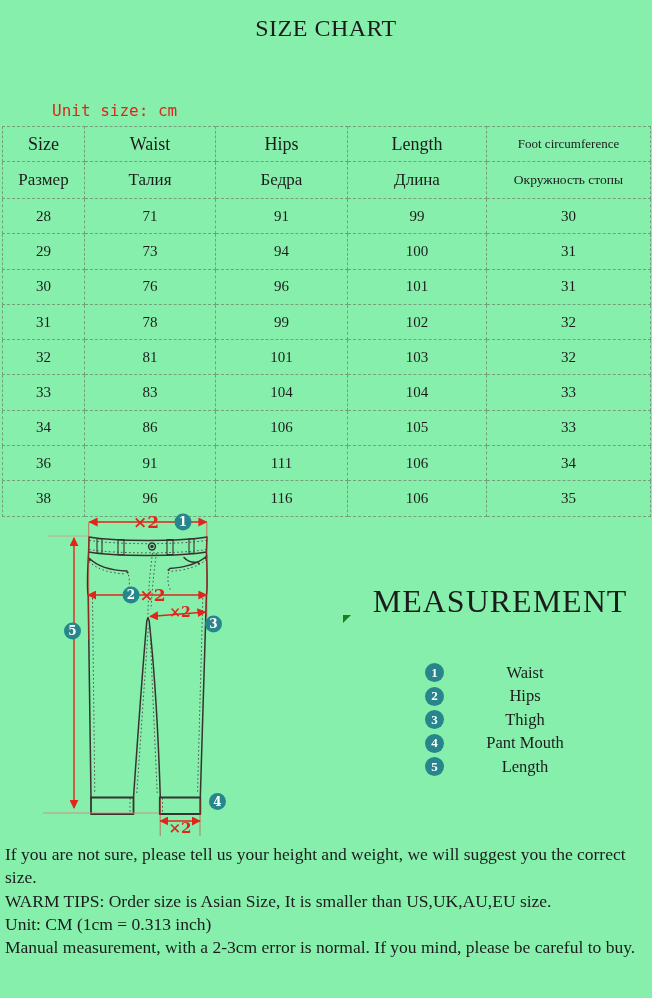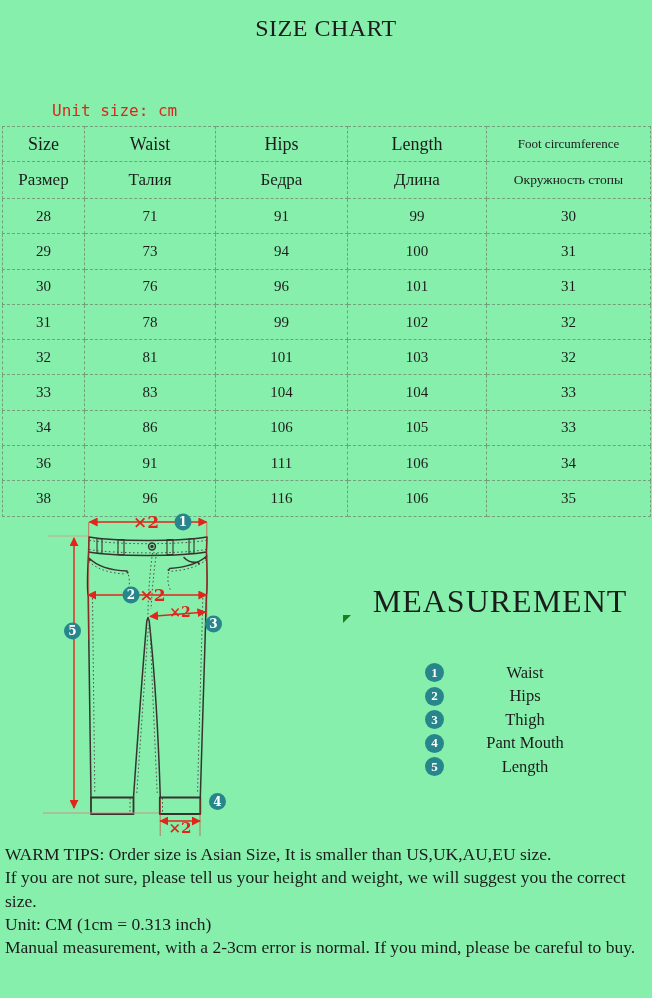--- a/index.html
+++ b/index.html
@@ -264,19 +264,19 @@
       <div class="legend-row">
         <span class="badge">4</span>
         <span class="legend-label">Pant Mouth</span>
       </div>
       <div class="legend-row">
         <span class="badge">5</span>
         <span class="legend-label">Length</span>
       </div>
     </div>
   <div class="tips" id="tips">
+      <p>If you are not sure, please tell us your height and weight, we will suggest you the correct size.</p>
       <p>WARM TIPS: Order size is Asian Size, It is smaller than US,UK,AU,EU size.</p>
-      <p>If you are not sure, please tell us your height and weight, we will suggest you the correct size.</p>
       <p>Unit: CM (1cm = 0.313 inch)</p>
       <p>Manual measurement, with a 2-3cm error is normal. If you mind, please be careful to buy.</p>
     </div>
 
 </div>
 
 </body></html>

